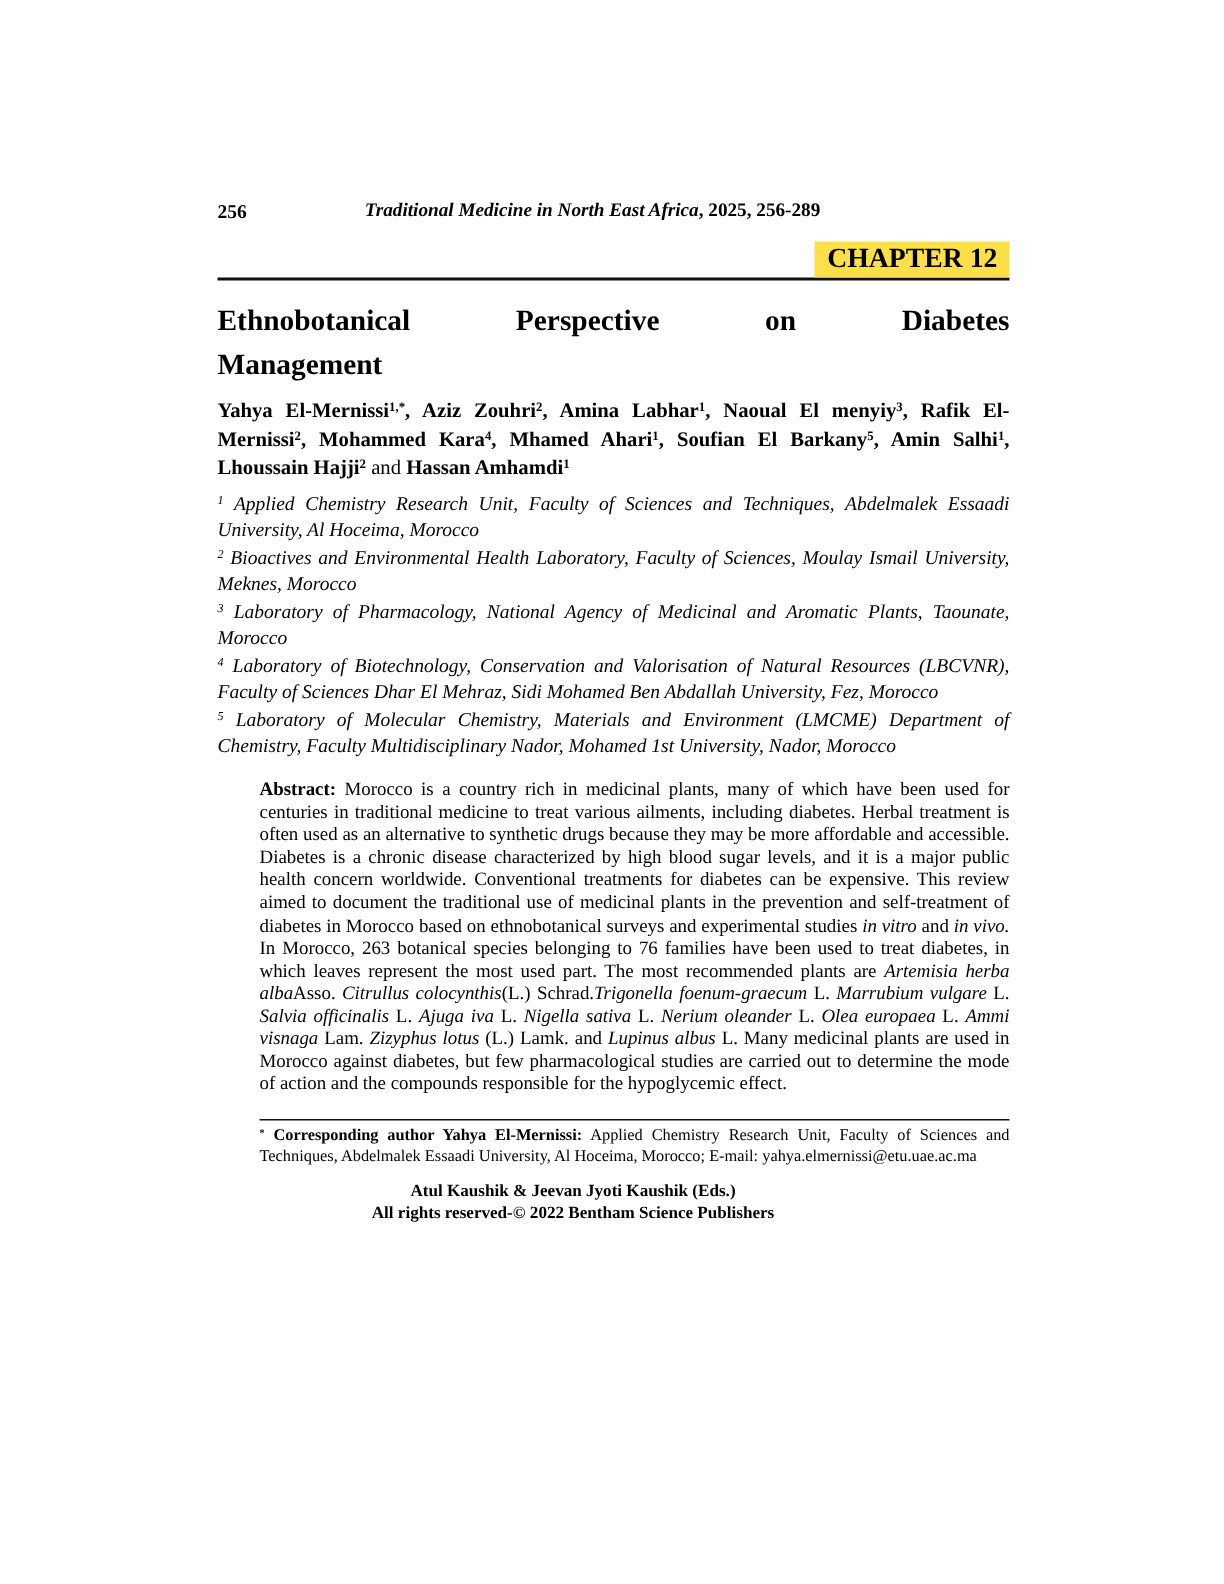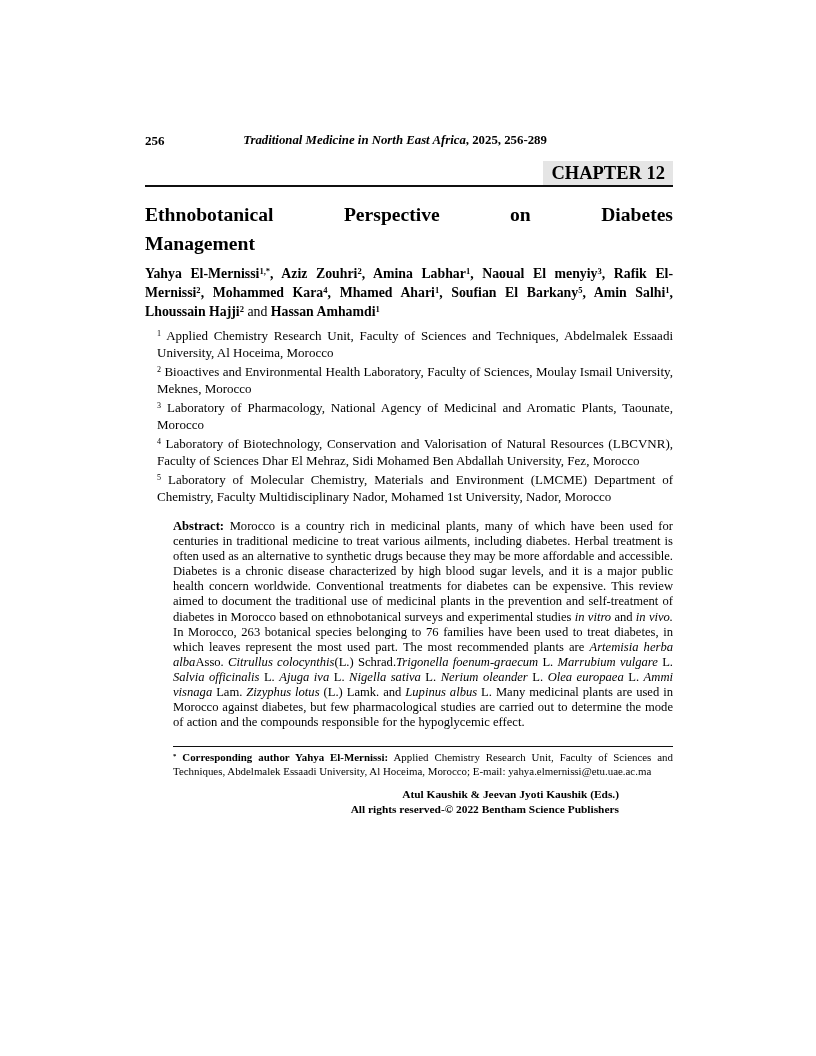--- a/index.html
+++ b/index.html
@@ -22,41 +22,41 @@
 
   .title { margin:13px 0 0 0; font-size:19.6px; font-weight:bold; line-height:29px; }
   .jline { text-align:justify; text-align-last:justify; }
   .jline.last { text-align-last:left; }
 
   .authors { margin:6px 0 0 0; font-size:13.8px; line-height:19px; text-align:justify; }
   .authors span, .authors sup { font-weight:bold; }
   .authors .reg { font-weight:normal; }
 
   .affiliations { margin-top:7px; }
-  .affiliation { margin:0 0 3px 12px; font-size:13px; line-height:16.5px; text-align:justify; }
+  .affiliation { margin:0 0 3px 0; font-style:italic; font-size:13px; line-height:16.5px; text-align:justify; }
 
   .abstract { margin:14px 0 16px 28px; font-size:12.6px; line-height:15.1px; text-align:justify; }
 
   .footnote { margin:9px 0 0 28px; border-top:1.6px solid #101010; padding-top:4px;
               font-size:10.9px; line-height:13.8px; text-align:justify; }
 
-  .publisher { margin:8px 54px 0 0; text-align:right; font-weight:bold; font-size:11.4px; line-height:14.6px; }
+  .publisher { margin:8px 54px 0 0; text-align:center; font-weight:bold; font-size:11.4px; line-height:14.6px; }
 </style>
 </head>
 <body>
 
 <div class="sheet">
 
   <div class="header-row">
     <span class="page-number">256</span>
     <span class="running-title"><span class="i">Traditional Medicine in North East Africa</span><span>, 2025, 256-289</span></span>
   </div>
 
   <div class="chapter-row">
-    <span class="chapter-chip" style="background-color: #e5e5e5;">CHAPTER 12</span>
+    <span class="chapter-chip" style="background-color: #fde047;">CHAPTER 12</span>
   </div>
 
   <h1 class="title">
       <div class="jline">Ethnobotanical Perspective on Diabetes</div>
       <div class="jline last">Management</div>
     </h1>
 
   <p class="authors"><span>Yahya El-Mernissi</span><sup>1,*</sup><span>, </span><span>Aziz Zouhri</span><sup>2</sup><span>, </span><span>Amina Labhar</span><sup>1</sup><span>, </span><span>Naoual El menyiy</span><sup>3</sup><span>, </span><span>Rafik El-Mernissi</span><sup>2</sup><span>, </span><span>Mohammed Kara</span><sup>4</sup><span>, </span><span>Mhamed Ahari</span><sup>1</sup><span>, </span><span>Soufian El Barkany</span><sup>5</sup><span>, </span><span>Amin Salhi</span><sup>1</sup><span>, </span><span>Lhoussain Hajji</span><sup>2</sup><span class="reg"> and </span><span>Hassan Amhamdi</span><sup>1</sup></p>
 
   <div class="affiliations">

